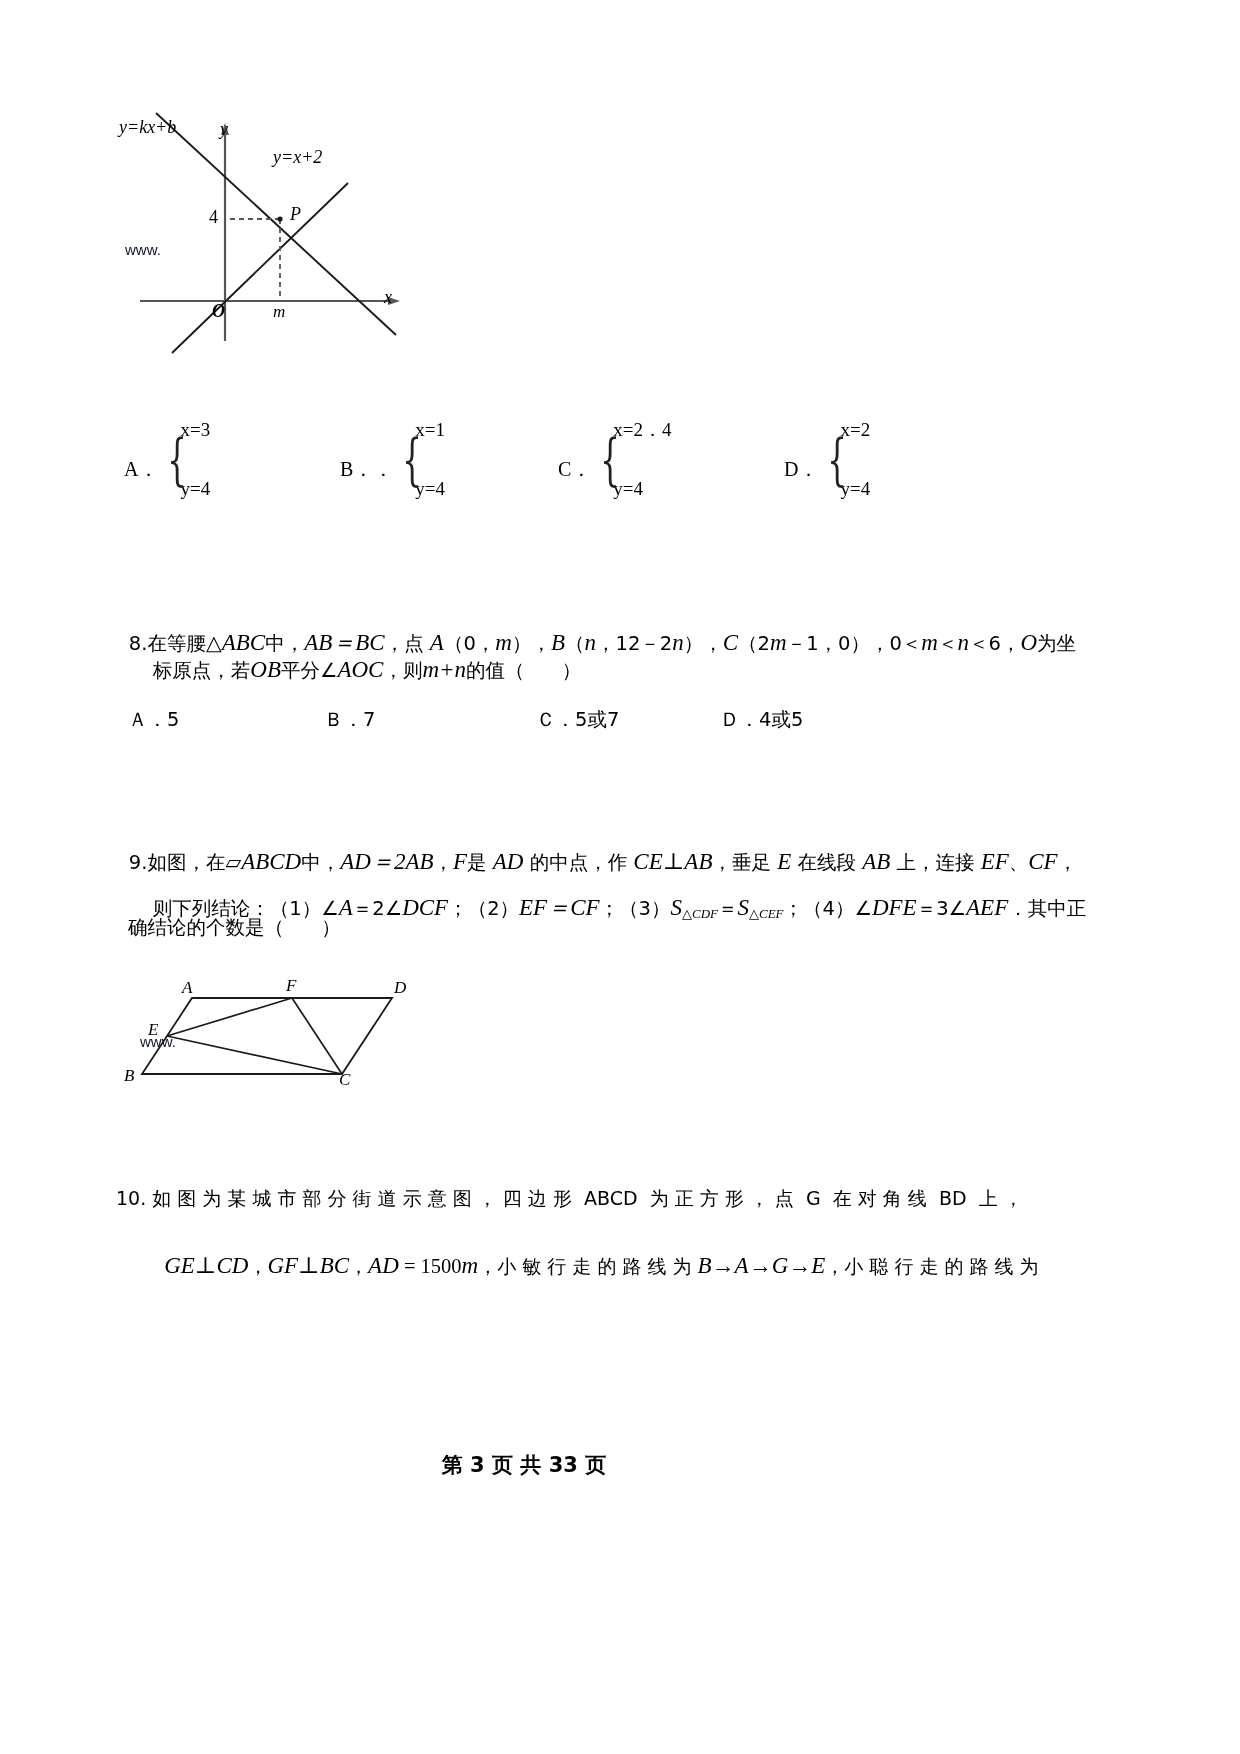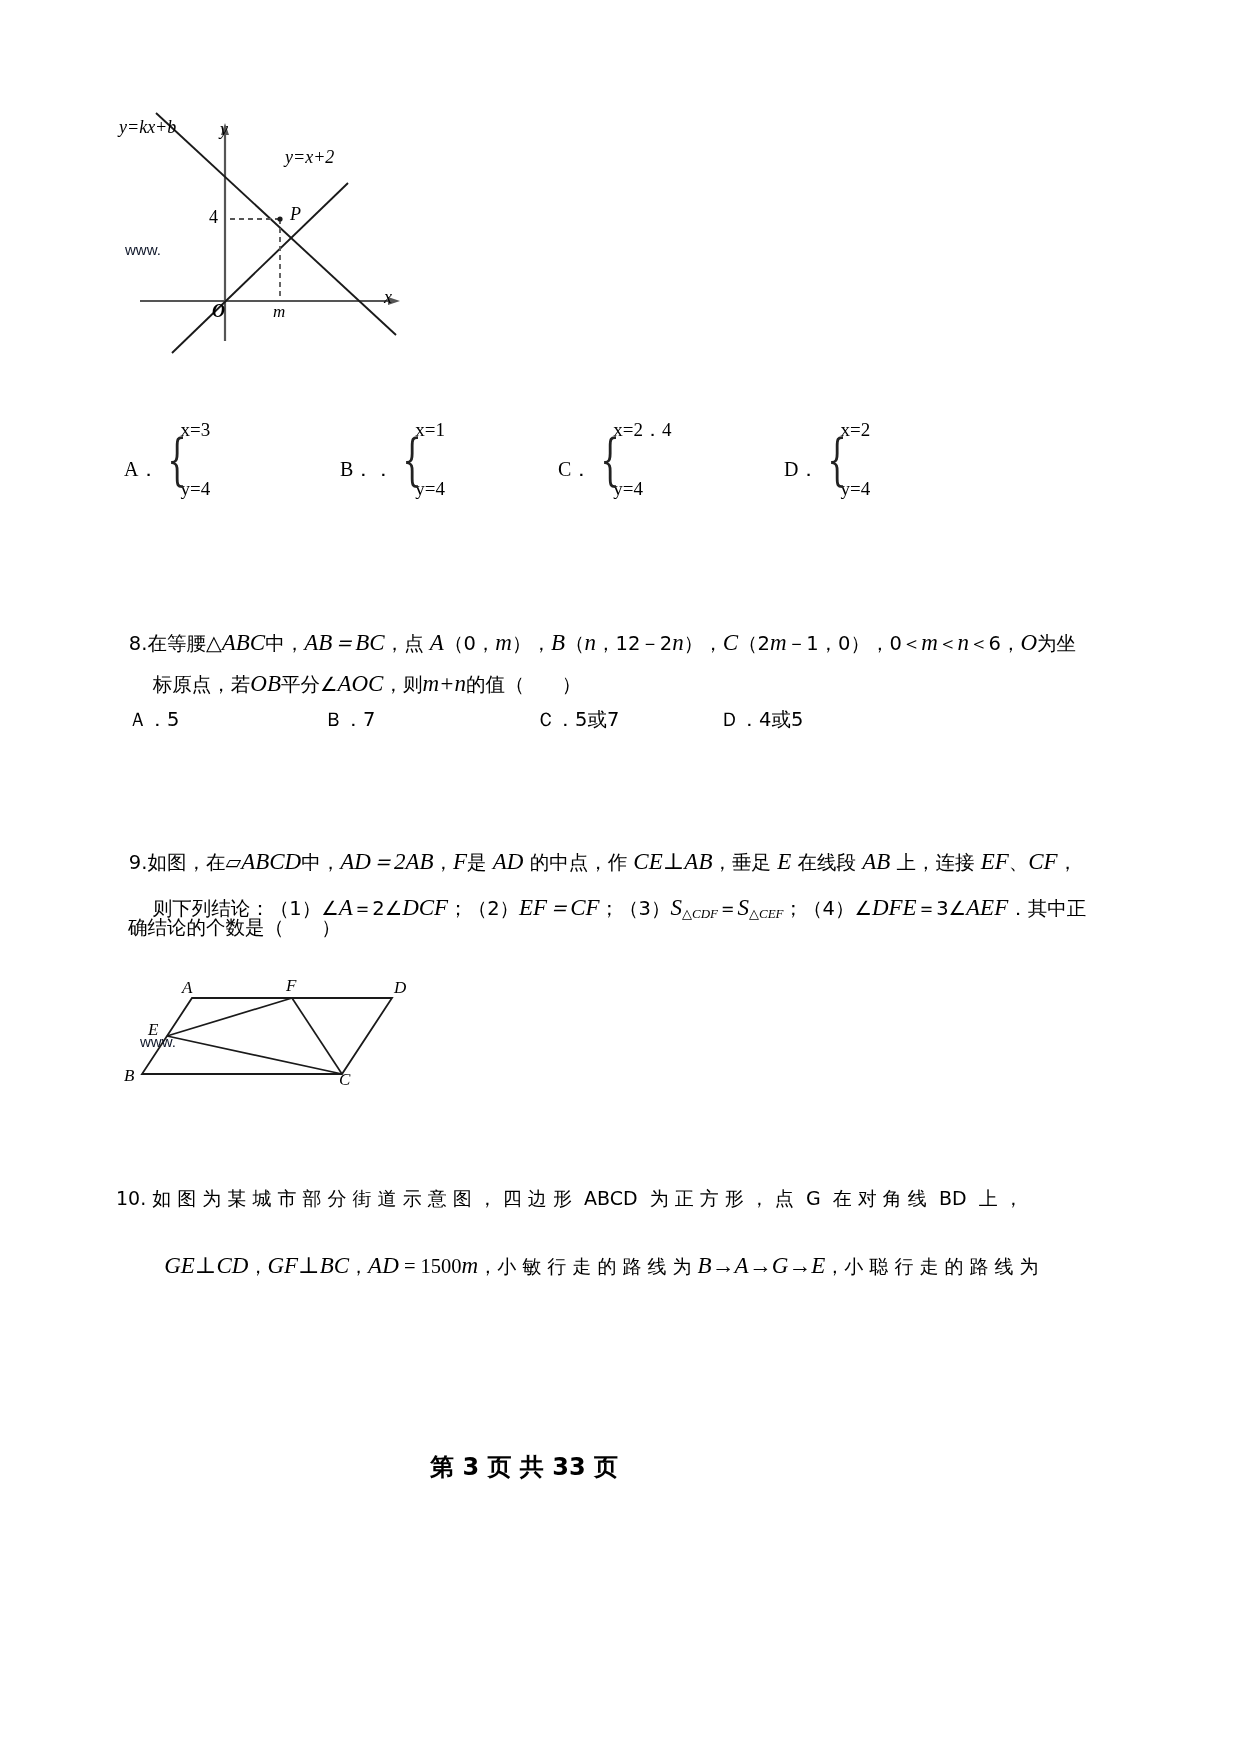--- a/index.html
+++ b/index.html
@@ -130,21 +130,21 @@
   }
 
   
   #footer {
     position: absolute;
     left: 0;
     top: 1440px;
     width: 1048px;
     text-align: center;
     font-family: "DejaVu Sans", "Liberation Sans", sans-serif;
-    font-size: 24px;
+    font-size: 21px;
     font-weight: bold;
     color: #000;
   }
 
   .wm {
     position: absolute;
     color: #0f172a;
     font-size: 15px;
     font-family: "Liberation Sans", sans-serif;
     user-select: none;
@@ -169,21 +169,21 @@
       <line x1="52" y1="262" x2="228" y2="92" stroke="#1a1a1a" stroke-width="1.9"></line>
 
       <line x1="110" y1="128" x2="160" y2="128" stroke="#555" stroke-width="1.8" stroke-dasharray="5,4"></line>
       <line x1="160" y1="128" x2="160" y2="209" stroke="#555" stroke-width="1.8" stroke-dasharray="5,4"></line>
 
       <circle cx="160" cy="128" r="2.6" fill="#1a1a1a"></circle>
     </svg>
 
     <div style="position:absolute;left:-1px;top:26px;font-family:'Liberation Serif',serif;font-style:italic;font-size:18px;">y=kx+b</div>
 
-    <div style="position:absolute;left:165px;top:56px;font-family:'Liberation Serif',serif;font-style:italic;font-size:18px;">y=x+2</div>
+    <div style="position:absolute;left:153px;top:56px;font-family:'Liberation Serif',serif;font-style:italic;font-size:18px;">y=x+2</div>
 
     <div style="position:absolute;left:100px;top:28px;font-family:'Liberation Serif',serif;font-style:italic;font-size:18px;">y</div>
 
     <div style="position:absolute;left:264px;top:196px;font-family:'Liberation Serif',serif;font-style:italic;font-size:18px;">x</div>
 
     <div style="position:absolute;left:89px;top:116px;font-family:'Liberation Serif',serif;font-size:18px;">4</div>
 
     <div style="position:absolute;left:153px;top:211px;font-family:'Liberation Serif',serif;font-style:italic;font-size:17px;">m</div>
 
     <div style="position:absolute;left:92px;top:210px;font-family:'Liberation Serif',serif;font-style:italic;font-weight:bold;font-size:18px;">O</div>
@@ -237,21 +237,21 @@
           <span>y=4</span>
         </span>
       </span>
     </div>
   </div>
 
   <div class="qline" style="left:104px;top:593px;">
     <span>8.在等腰</span><span class="rm">△</span><span class="it">ABC</span><span>中，</span><span class="it">AB＝BC</span><span>，点 </span><span class="it">A</span><span>（0，</span><span class="it">m</span><span>），</span><span class="it">B</span><span>（</span><span class="it">n</span><span>，12－2</span><span class="it">n</span><span>），</span><span class="it">C</span><span>（2</span><span class="it">m</span><span>－1，0），0＜</span><span class="it">m</span><span>＜</span><span class="it">n</span><span>＜6，</span><span class="it">O</span><span>为坐</span>
   </div>
 
-  <div class="qline" style="left:128px;top:637px;">
+  <div class="qline" style="left:128px;top:623px;">
     <span>标原点，若</span><span class="it">OB</span><span>平分∠</span><span class="it">AOC</span><span>，则</span><span class="it">m+n</span><span>的值（      ）</span>
   </div>
 
   <div class="choice-row" style="left:128px;top:695px;">
     <span class="choice" style="left:0px;">Ａ．5</span>
     <span class="choice" style="left:196px;">Ｂ．7</span>
     <span class="choice" style="left:408px;">Ｃ．5或7</span>
     <span class="choice" style="left:592px;">Ｄ．4或5</span>
   </div>
 

